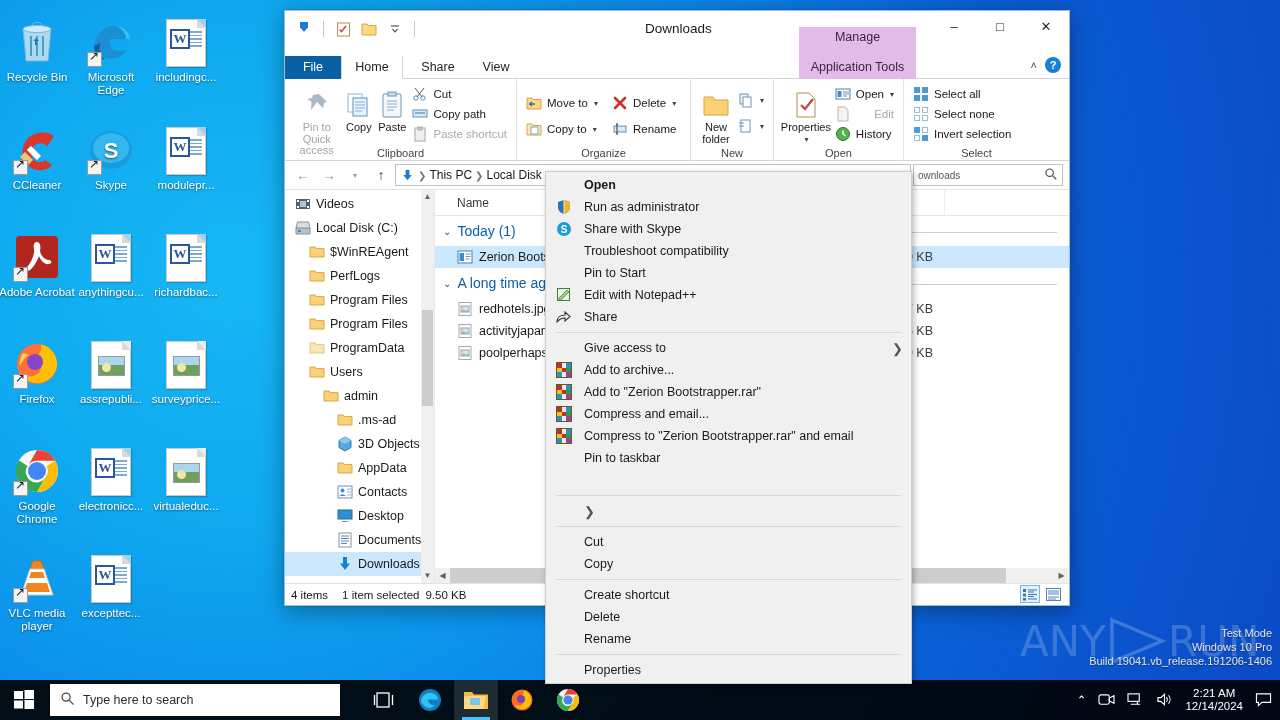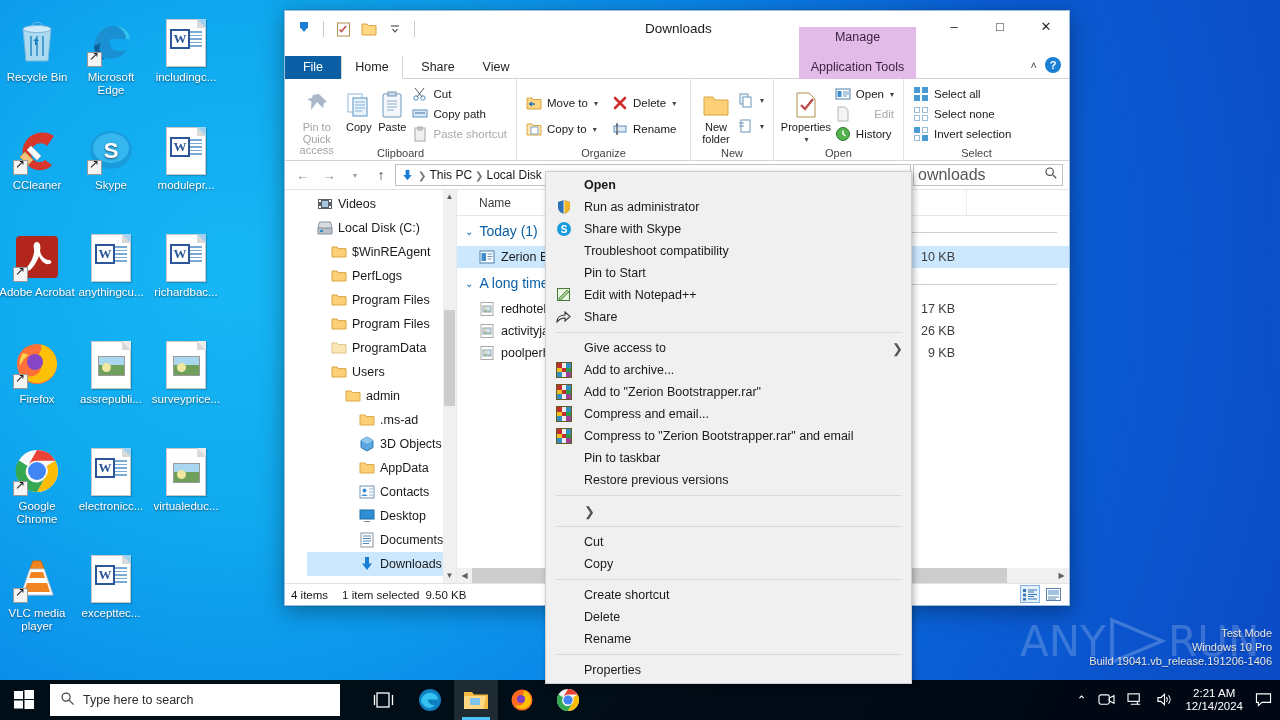--- a/index.html
+++ b/index.html
@@ -92,26 +92,26 @@
   
   .addrrow { position:absolute; left:0; top:150px; width:100%; height:28px; display:flex; align-items:center;
       padding:0 6px; gap:2px; }
   .navbtn { width:24px;height:24px; display:flex;align-items:center;justify-content:center;
       font-size:14px; color:#9a9a9a;}
   .navbtn.en { color:#3c3c3c;}
   .addrbox { flex:1; height:22px; border:1px solid #c0c0c0; background:#fff; display:flex; align-items:center;
       padding:0 4px; gap:3px; font-size:12px; color:#1a1a1a; min-width:0;}
   .crumb-sep{ color:#767676; font-size:10px;}
   .searchbox{ width:150px; height:22px; border:1px solid #c0c0c0; background:#fff; display:flex;
-      align-items:center; padding:0 4px; justify-content:space-between; font-size:16px; color:#555;}
+      align-items:center; padding:0 4px; justify-content:space-between; font-size:10px; color:#555;}
 
   
   .content { position:absolute; left:0; top:178px; width:100%; bottom:22px; display:flex;
       border-top:1px solid #e3e3e3; }
-  .navpane { width:150px; position:relative; overflow:hidden; border-right:1px solid #e8e8e8;margin-left:22px; }
+  .navpane { width:150px; position:relative; overflow:hidden; border-right:1px solid #e8e8e8; }
   .navlist { padding-top:2px; }
   .navitem { height:24px; display:flex; align-items:center; font-size:12.5px; color:#1a1a1a;
       white-space:nowrap; gap:5px; padding-right:4px;}
   .navitem.sel { background:#cce8ff; }
   .navsb { position:absolute; right:0; top:0; width:13px; height:100%; background:#f0f0f0; }
   .navsb .thumb{ position:absolute; left:1px; top:120px; width:11px; height:96px; background:#cdcdcd;}
   .navsb .up, .navsb .dn{ position:absolute; left:0; width:13px;height:14px; text-align:center;
       font-size:8px; color:#606060; line-height:14px;}
   .navsb .up{top:0;} .navsb .dn{bottom:0;}
 
@@ -1030,21 +1030,20 @@
         </span>
       </span>
       <span class="mtxt">Compress to "Zerion Bootstrapper.rar" and email</span>
     </div>
     <div class="mi">
       <span class="mico"></span>
       <span class="mtxt">Pin to taskbar</span>
     </div>
     <div class="mi">
       <span class="mico"></span>
-      <span class="mtxt">Restore previous versions</span>
     </div>
     <div class="msep"></div>
     <div class="mi">
       <span class="mico"></span>
       <span class="sub">❯</span>
     </div>
     <div class="msep"></div>
     <div class="mi">
       <span class="mico"></span>
       <span class="mtxt">Cut</span>

